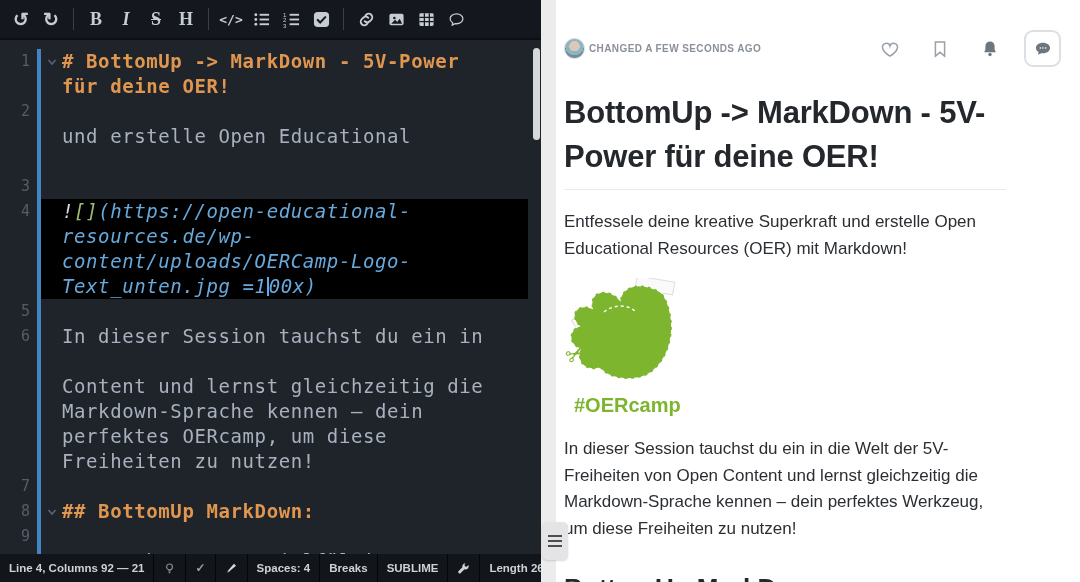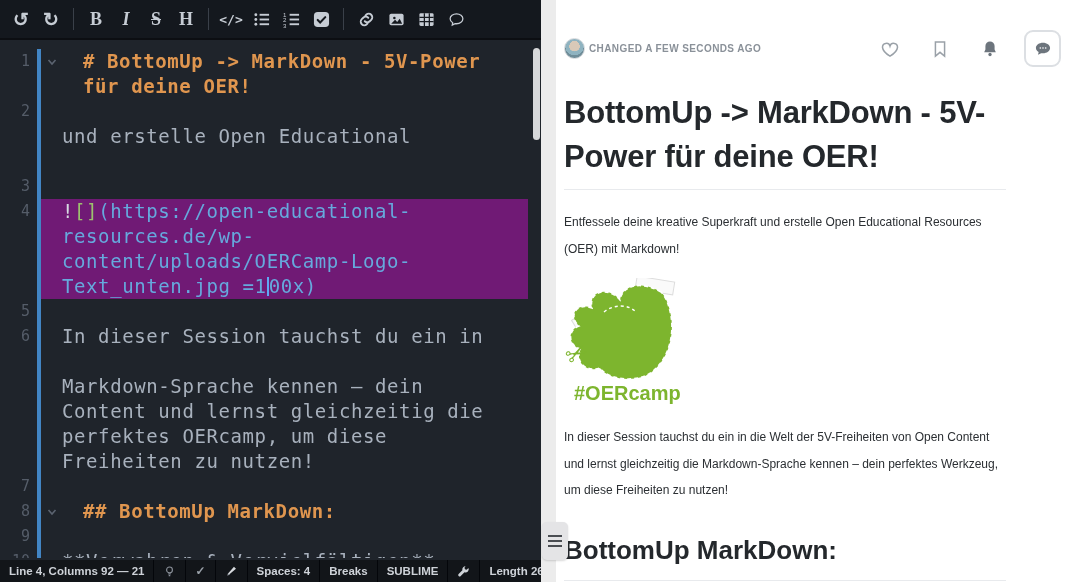--- a/index.html
+++ b/index.html
@@ -20,35 +20,35 @@
   .tbtn .st { text-decoration:line-through; }
   .tbtn .codeg { font-family:"DejaVu Sans Mono", monospace; font-size:13px; font-weight:bold; }
   .tsep { width:1px; height:22px; background:#3a4049; margin:0 7px; }
 
   .code-area { position:absolute; top:40px; left:0; right:0; bottom:24px; overflow:hidden; padding-top:9px; }
   .row { display:flex; height:25px; line-height:25px; }
   .ln { width:32px; flex:0 0 32px; text-align:right; color:#555d69;
         font-family:"DejaVu Sans Mono", monospace; font-size:15px; padding-right:2px; }
   .gbar { width:4px; flex:0 0 4px; background:var(--gutter-bar); margin-left:5px; }
   .rowbody { flex:1; display:flex; margin-right:13px; padding-left:0; }
-  .rowbody.active { background:#701a75; }
+  .rowbody.active { background:#000000;font-style:italic; }
   .fold { width:21px; flex:0 0 21px; display:flex; align-items:center; justify-content:center; color:#5b6370; }
   .fold svg { width:10px; height:10px; }
   .code { white-space:pre; font-family:"DejaVu Sans Mono", monospace; font-size:19px; letter-spacing:0.6px; }
-  .c-h { color:var(--ed-heading); font-weight:bold;margin-left:21px; }
+  .c-h { color:var(--ed-heading); font-weight:bold; }
   .c-t { color:var(--ed-text); }
   .c-u { color:var(--ed-url); }
   .c-b { color:var(--ed-bracket); }
   .c-p { color:#d6dae2; }
   .cursor { display:inline-block; width:2px; height:19px; background:#5fa8f5; vertical-align:-3px; }
 
   .scrollthumb { position:absolute; right:1px; top:48px; width:7px; height:92px;
                  background:#d6d8da; border-radius:4px; }
 
-  .statusbar { position:absolute; left:0; right:0; bottom:0; height:22px; background:#121519;
+  .statusbar { position:absolute; left:0; right:0; bottom:0; height:28px; background:#121519;
                display:flex; align-items:stretch; font-size:11.5px; font-weight:bold; color:#ced2d8; }
   .sseg { display:flex; align-items:center; padding:0 9px; border-right:1px solid #04060a; white-space:nowrap; }
   .sseg svg { width:13px; height:13px; }
   .sseg .chk { font-size:12px; color:#9aa1a9; }
 
   
   .divider { width:15px; flex:0 0 15px; background:#ececec; height:582px; }
   .handle { position:absolute; left:542px; top:522px; width:26px; height:38px; background:#e4e4e6;
             border-radius:5px; display:flex; flex-direction:column; align-items:center;
             justify-content:center; gap:3px; cursor:col-resize; box-shadow:0 1px 2px rgba(0,0,0,.15); }
@@ -65,24 +65,24 @@
            margin-left:26px; cursor:pointer; }
   .hicon svg { width:20px; height:20px; }
   .hicon.bell { color:#6d757d; }
   .cbtn { width:37px; height:37px; border:2px solid #dcdfe3; border-radius:9px; margin-left:22px;
           display:flex; align-items:center; justify-content:center; color:#6d757d; cursor:pointer; }
   .cbtn svg { width:20px; height:20px; }
 
   .pcontent { width:442px; color:#2b2f33; }
   .ptitle { margin-top:24px; font-size:31px; line-height:44px; font-weight:bold; color:#24282c;
             letter-spacing:-.2px; padding-bottom:10px; border-bottom:1px solid #e8eaed; }
-  .ppara { margin-top:19px; font-size:12px; line-height:26.5px; }
+  .ppara { margin-top:19px; font-size:17px; line-height:26.5px; }
   .plogo { margin-top:16px; width:130px; }
   .plogo svg { display:block; }
-  .pcaption { font-size:20px; font-weight:bold; color:var(--oer-green); margin:0 0 0 10px; }
+  .pcaption { font-size:20px; font-weight:bold; color:var(--oer-green); margin:12px 0 0 10px; }
   .ph2 { margin-top:31px; font-size:26px; font-weight:bold; color:#24282c;
          padding-bottom:14px; border-bottom:1px solid #e8eaed; }
 </style>
 </head>
 <body>
 
 <div class="app">
 
   <div class="editor-pane">
     <div class="toolbar" id="toolbar">
@@ -271,29 +271,29 @@
           <span class="gbar"></span>
           <div class="rowbody">
             <span class="fold"></span>
           </div>
         </div>
         <div class="row">
           <span class="ln"></span>
           <span class="gbar"></span>
           <div class="rowbody">
             <span class="fold"></span>
+            <span class="code"><span class="c-t">Content und lernst gleichzeitig die</span></span>
+          </div>
+        </div>
+        <div class="row">
+          <span class="ln"></span>
+          <span class="gbar"></span>
+          <div class="rowbody">
+            <span class="fold"></span>
             <span class="code"><span class="c-t">Markdown-Sprache kennen – dein</span></span>
-          </div>
-        </div>
-        <div class="row">
-          <span class="ln"></span>
-          <span class="gbar"></span>
-          <div class="rowbody">
-            <span class="fold"></span>
-            <span class="code"><span class="c-t">Content und lernst gleichzeitig die</span></span>
           </div>
         </div>
         <div class="row">
           <span class="ln"></span>
           <span class="gbar"></span>
           <div class="rowbody">
             <span class="fold"></span>
             <span class="code"><span class="c-t">perfektes OERcamp, um diese</span></span>
           </div>
         </div>

